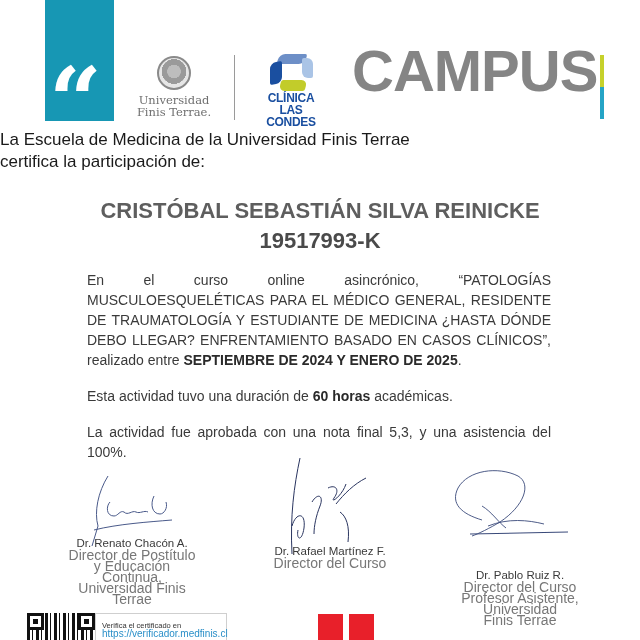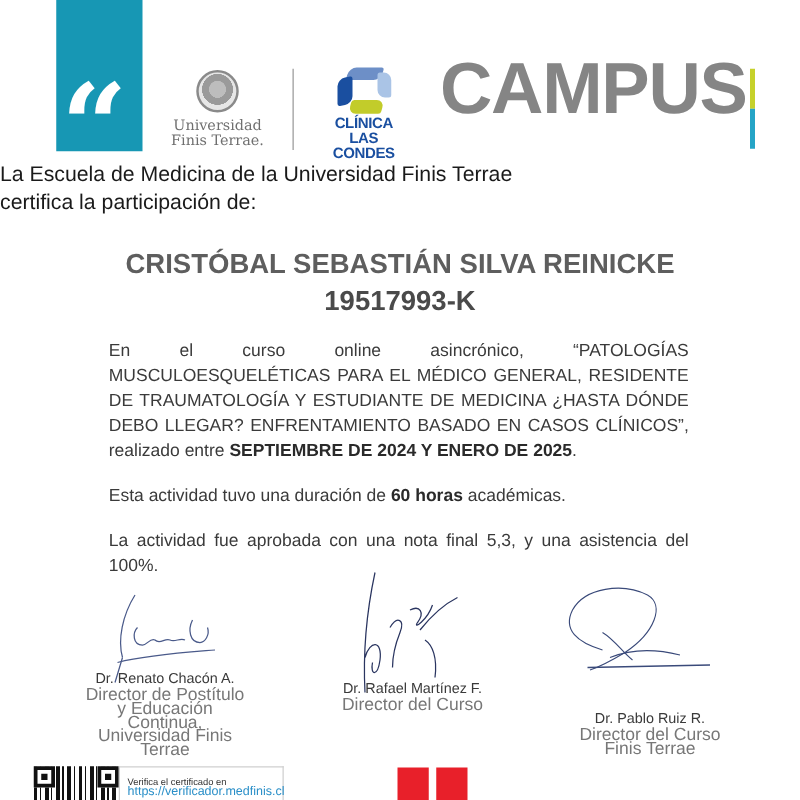--- a/index.html
+++ b/index.html
@@ -134,20 +134,21 @@
 </div>
 
 <svg class="sig-img" style="left:448px;top:466px" width="125" height="72" viewBox="0 0 125 72">
   <path d="M70 10 C50 0, 20 4, 10 22 C2 38, 14 48, 34 54 M70 10 C84 18, 76 40, 52 56 C42 62, 30 68, 24 70" stroke="#3a4a7a" stroke-width="0.9" fill="none"></path>
   <path d="M34 40 C44 46, 50 56, 58 62 M40 60 C60 52, 80 54, 96 58" stroke="#3a4a7a" stroke-width="0.9" fill="none"></path>
   <path d="M22 68 L120 66" stroke="#3a4a7a" stroke-width="1.1" fill="none"></path>
 </svg>
 <div class="sig sig3">
   <div class="sig-name">Dr. Pablo Ruiz R.</div>
   <div class="sig-role">Director del Curso</div>
+  <div class="sig-role">Profesor Asistente, Universidad</div>
   <div class="sig-role">Finis Terrae</div>
 </div>
 
 <div class="qr">
   <div class="finder" style="left:0;top:0"></div>
   <div class="finder" style="right:0;top:0"></div>
 </div>
 <div class="verify-box">
   <div class="verify-text">Verifica el certificado en</div>
   <div class="verify-link">https://verificador.medfinis.cl</div>

